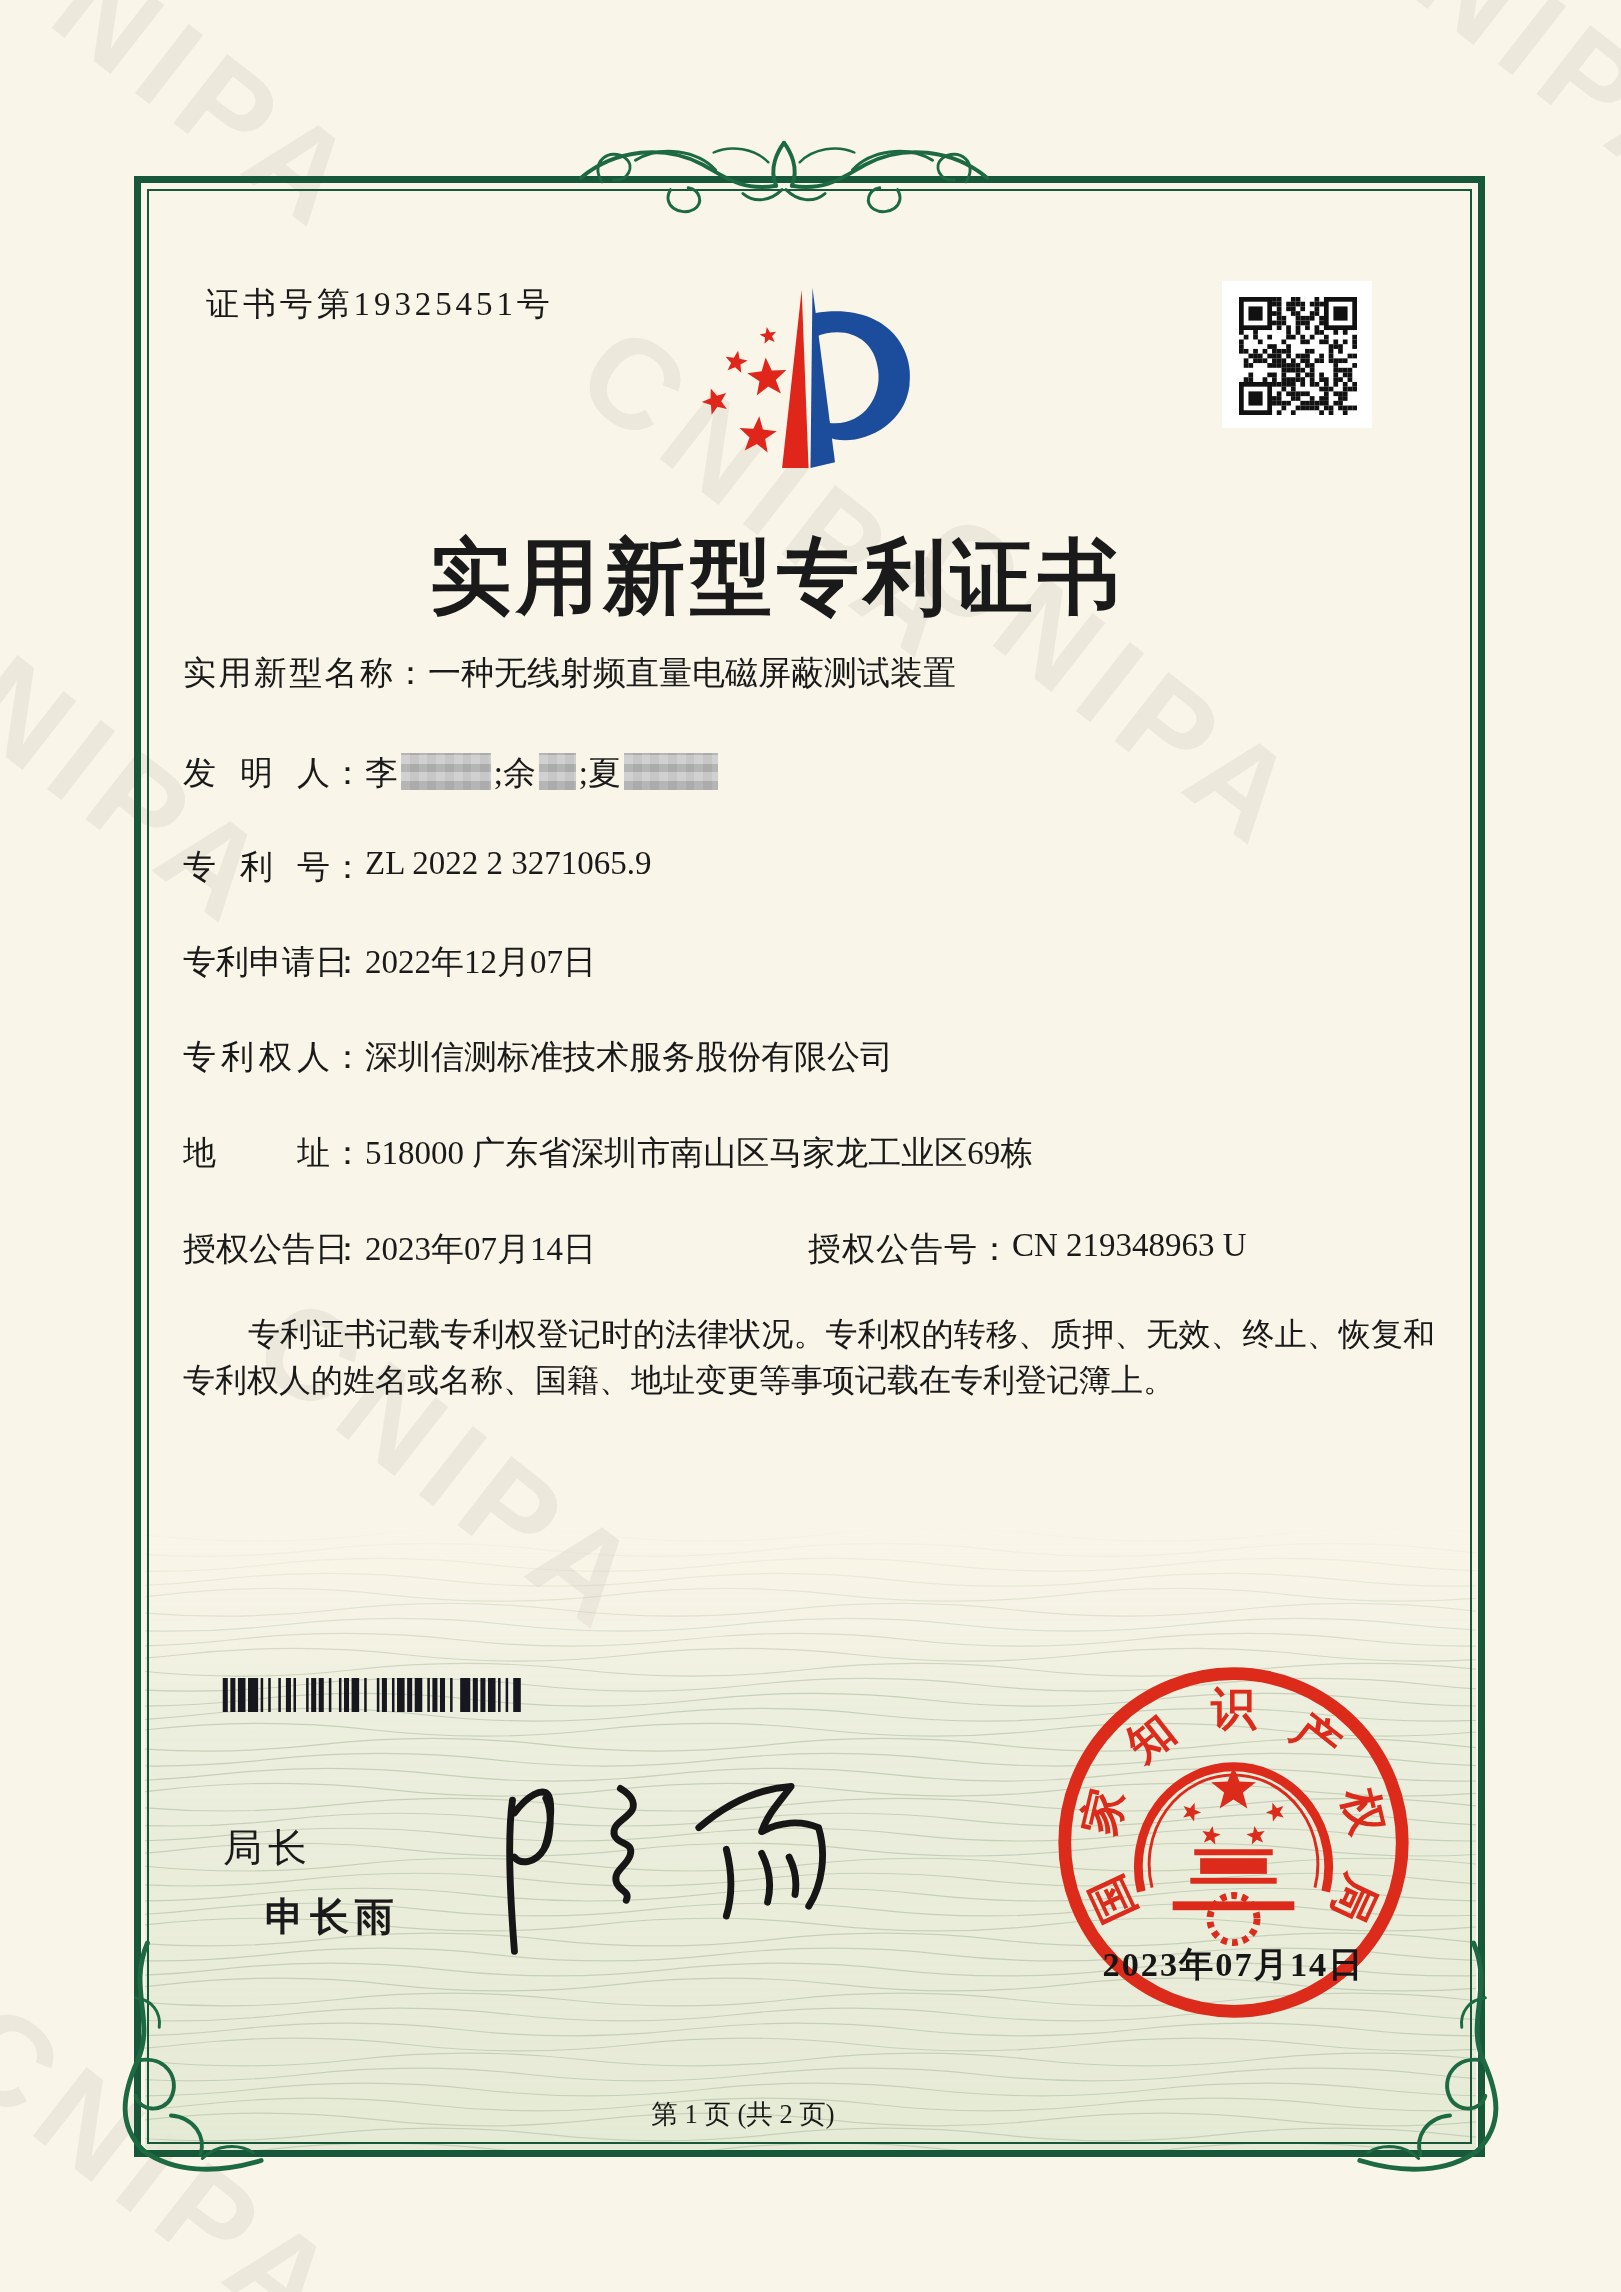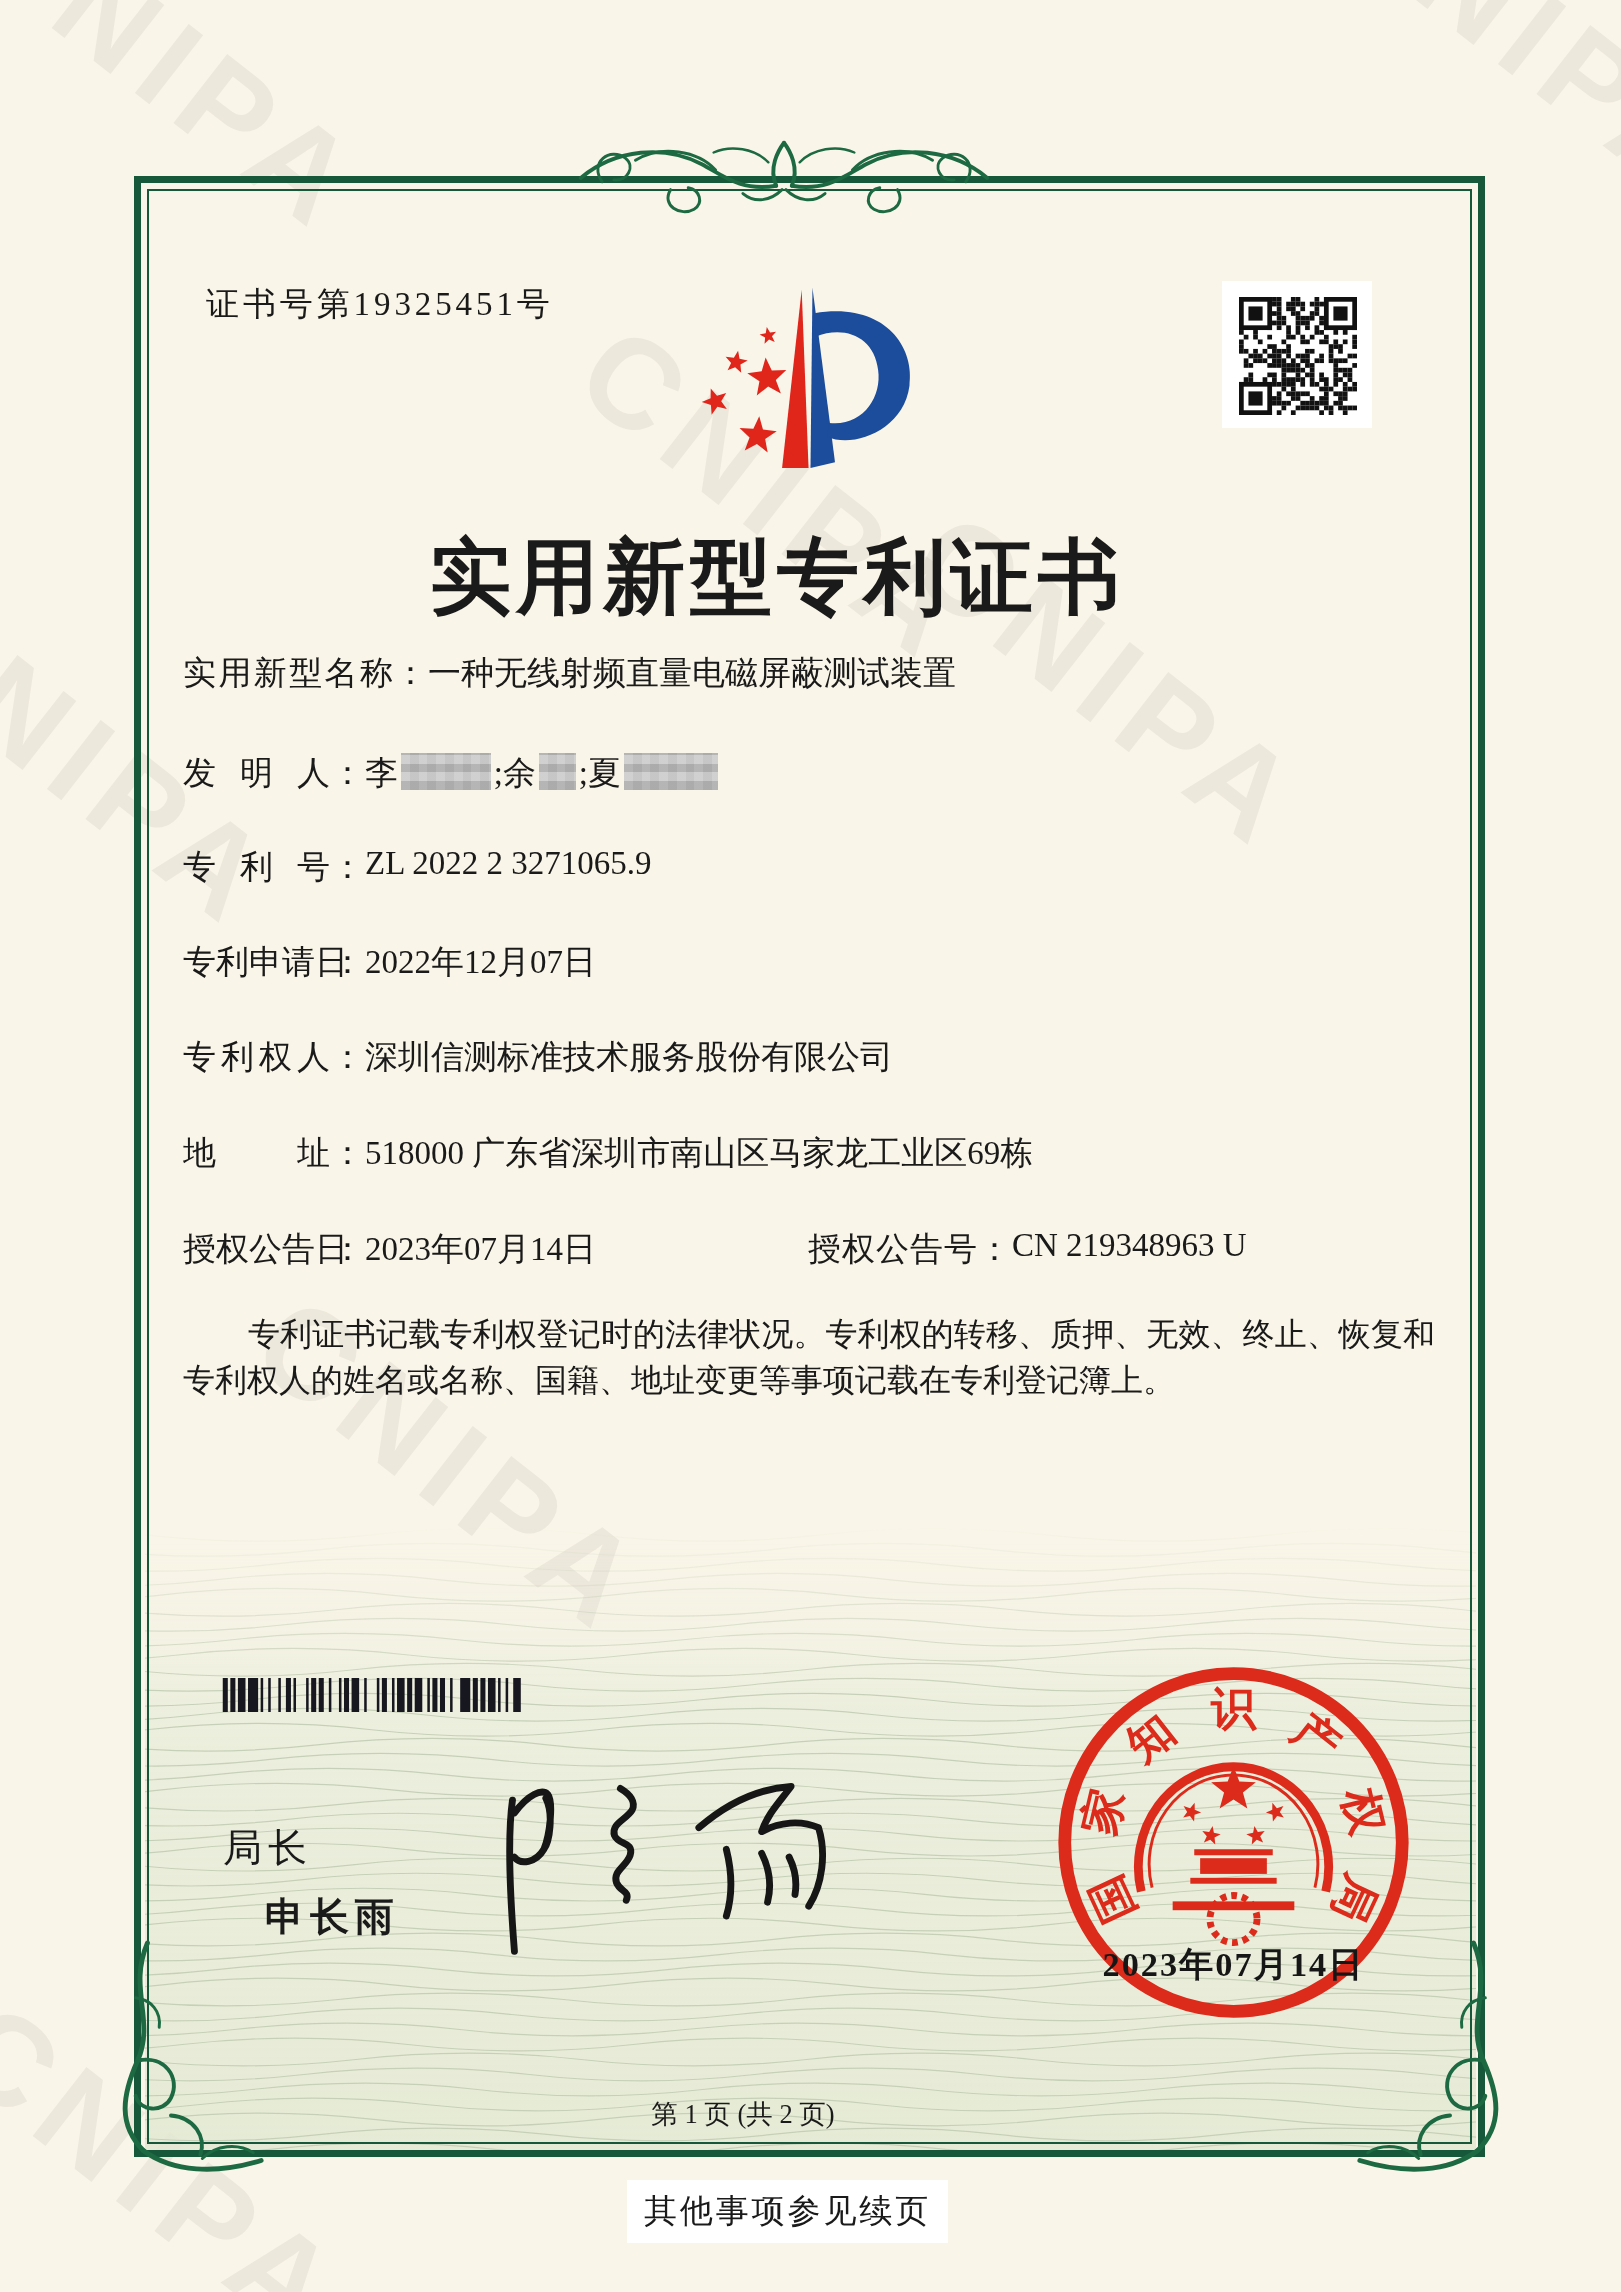--- a/index.html
+++ b/index.html
@@ -537,18 +537,15 @@
         </g>
       <path d="M146 196 L226 196" stroke-width="6"></path>
       <rect x="152" y="202" width="68" height="16" fill="#dc2a1b" stroke="none"></rect>
       <rect x="142" y="222" width="88" height="6" fill="#dc2a1b" stroke="none"></rect>
     </g>
     <text x="186" y="322" text-anchor="middle" font-size="35" font-weight="bold" fill="#161616" font-family="Liberation Serif, serif" letter-spacing="2">2023年07月14日</text>
   </svg>
 
   <div class="page-foot">第 1 页 (共 2 页)</div>
 
-  <div class="note-box">
-    <span>其他事项参见续页</span>
-  </div>
 
 </div>
 
 
 </body></html>

